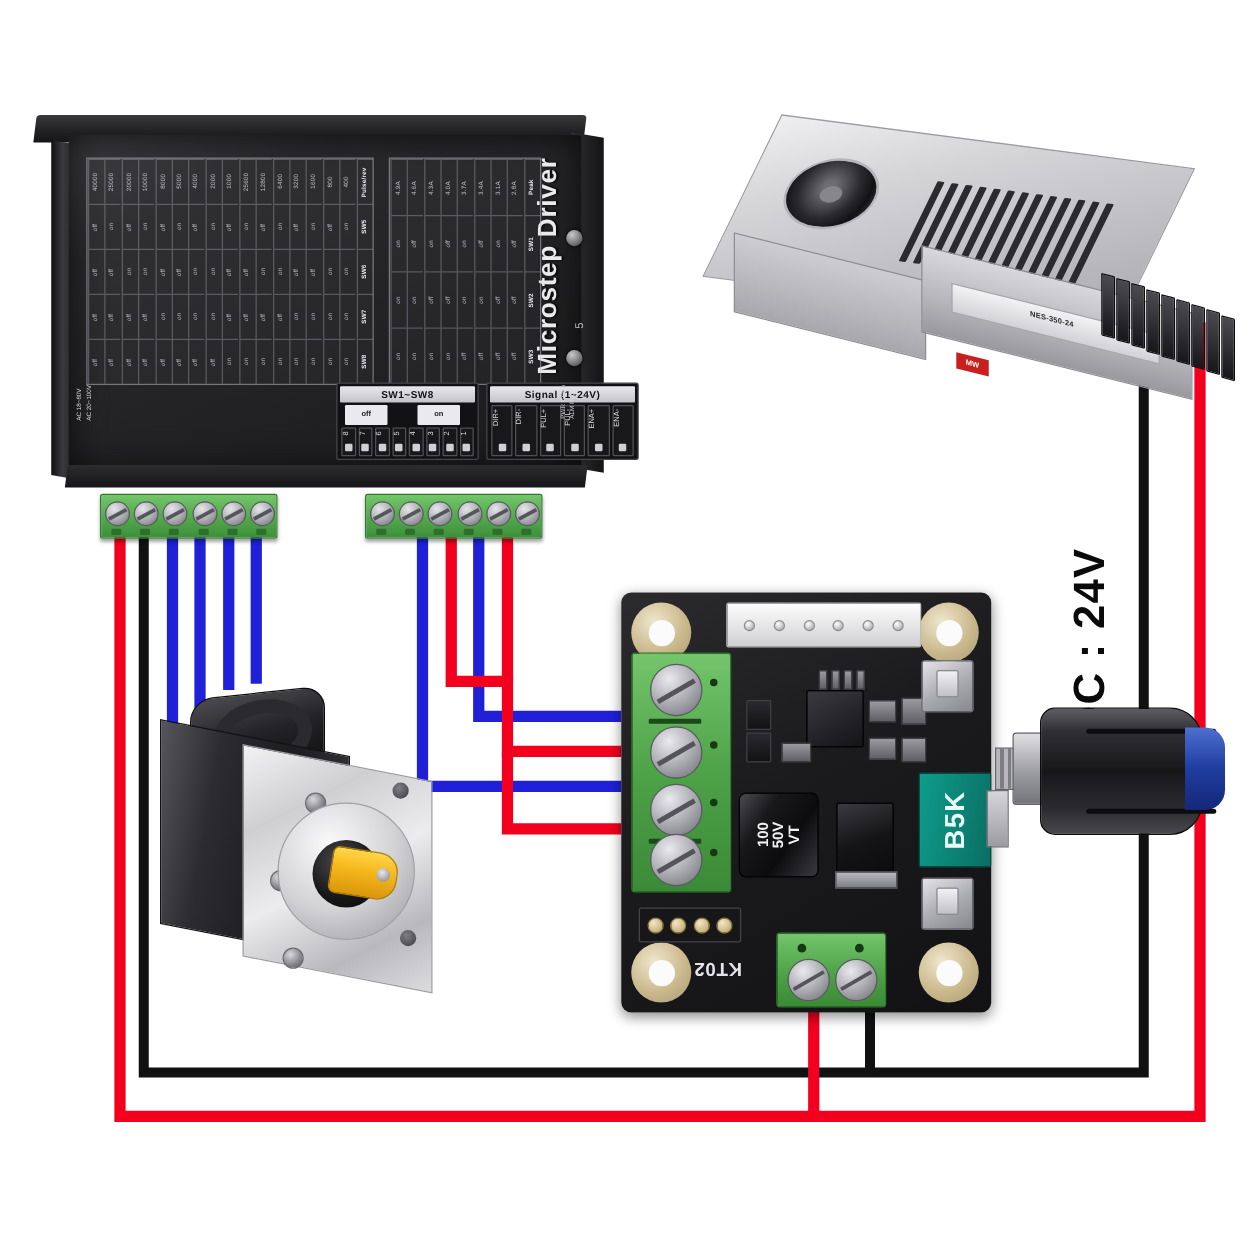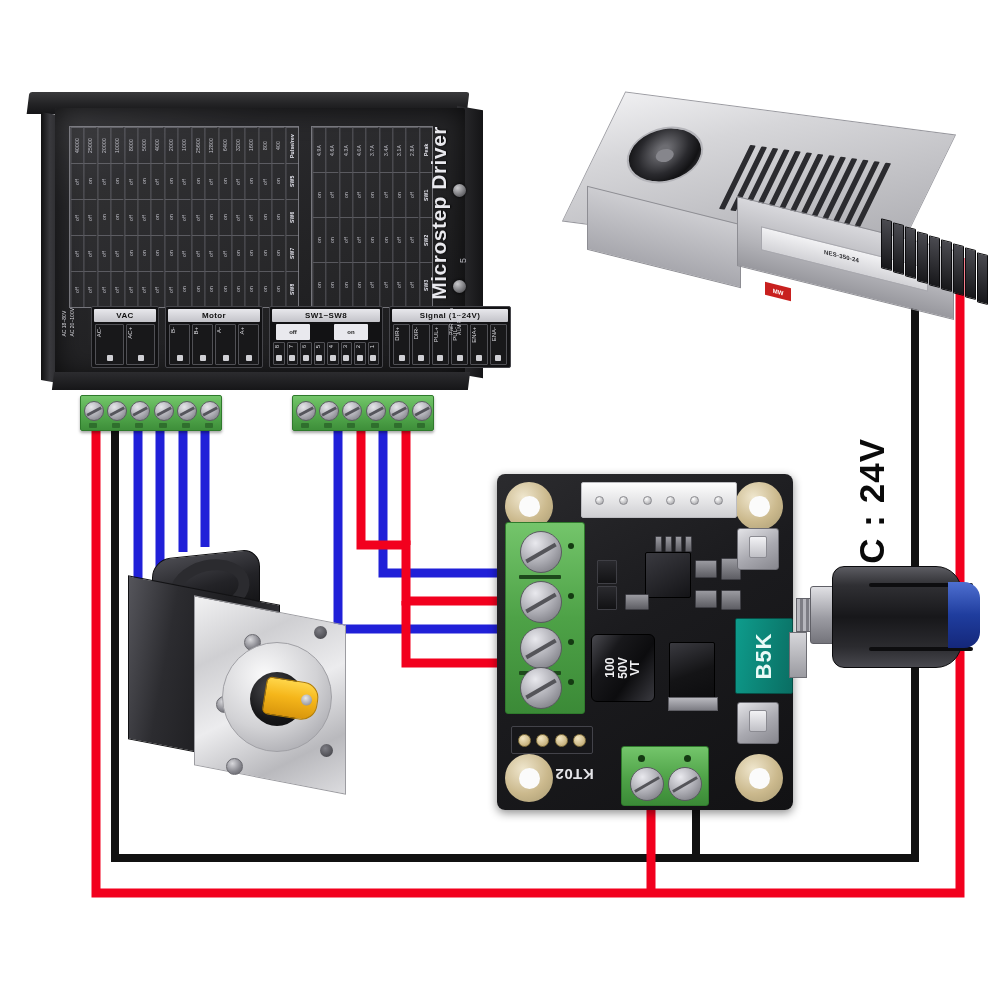--- a/index.html
+++ b/index.html
@@ -394,55 +394,21 @@
           <div class="silk-cell">on</div>
           <div class="silk-cell">off</div>
           <div class="silk-cell">off</div>
           <div class="silk-cell">off</div>
           <div class="silk-cell">off</div>
           <div class="silk-cell hdr">SW3</div>
         </div>
 
       <div class="vac-side" style="left:6px;top:200px;">AC 18~80V<br>AC 20~100V</div>
 
-      <div class="conn-block" style="left:36px;top:198px;width:66px;">
-        <div class="conn-title">VAC</div>
-        <div class="pin-row" id="pins-vac">
-            <div class="pin">
-              <span class="pin-lbl">AC-</span>
-              <i class="pin-sq"></i>
-            </div>
-            <div class="pin">
-              <span class="pin-lbl">AC+</span>
-              <i class="pin-sq"></i>
-            </div>
-          </div>
-      </div>
-
-      <div class="conn-block" style="left:110px;top:198px;width:96px;">
-        <div class="conn-title">Motor</div>
-        <div class="pin-row" id="pins-motor">
-            <div class="pin">
-              <span class="pin-lbl">B-</span>
-              <i class="pin-sq"></i>
-            </div>
-            <div class="pin">
-              <span class="pin-lbl">B+</span>
-              <i class="pin-sq"></i>
-            </div>
-            <div class="pin">
-              <span class="pin-lbl">A-</span>
-              <i class="pin-sq"></i>
-            </div>
-            <div class="pin">
-              <span class="pin-lbl">A+</span>
-              <i class="pin-sq"></i>
-            </div>
-          </div>
-      </div>
+
 
       <div class="conn-block" style="left:214px;top:198px;width:112px;">
         <div class="conn-title">SW1~SW8</div>
         <div class="dip-sw" style="left:6px;width:34px;">off</div>
         <div class="dip-sw" style="left:64px;width:34px;">on</div>
         <div class="pin-row" id="pins-dip" style="top:35px;">
             <div class="pin">
               <span class="pin-lbl">8</span>
               <i class="pin-sq"></i>
             </div>

